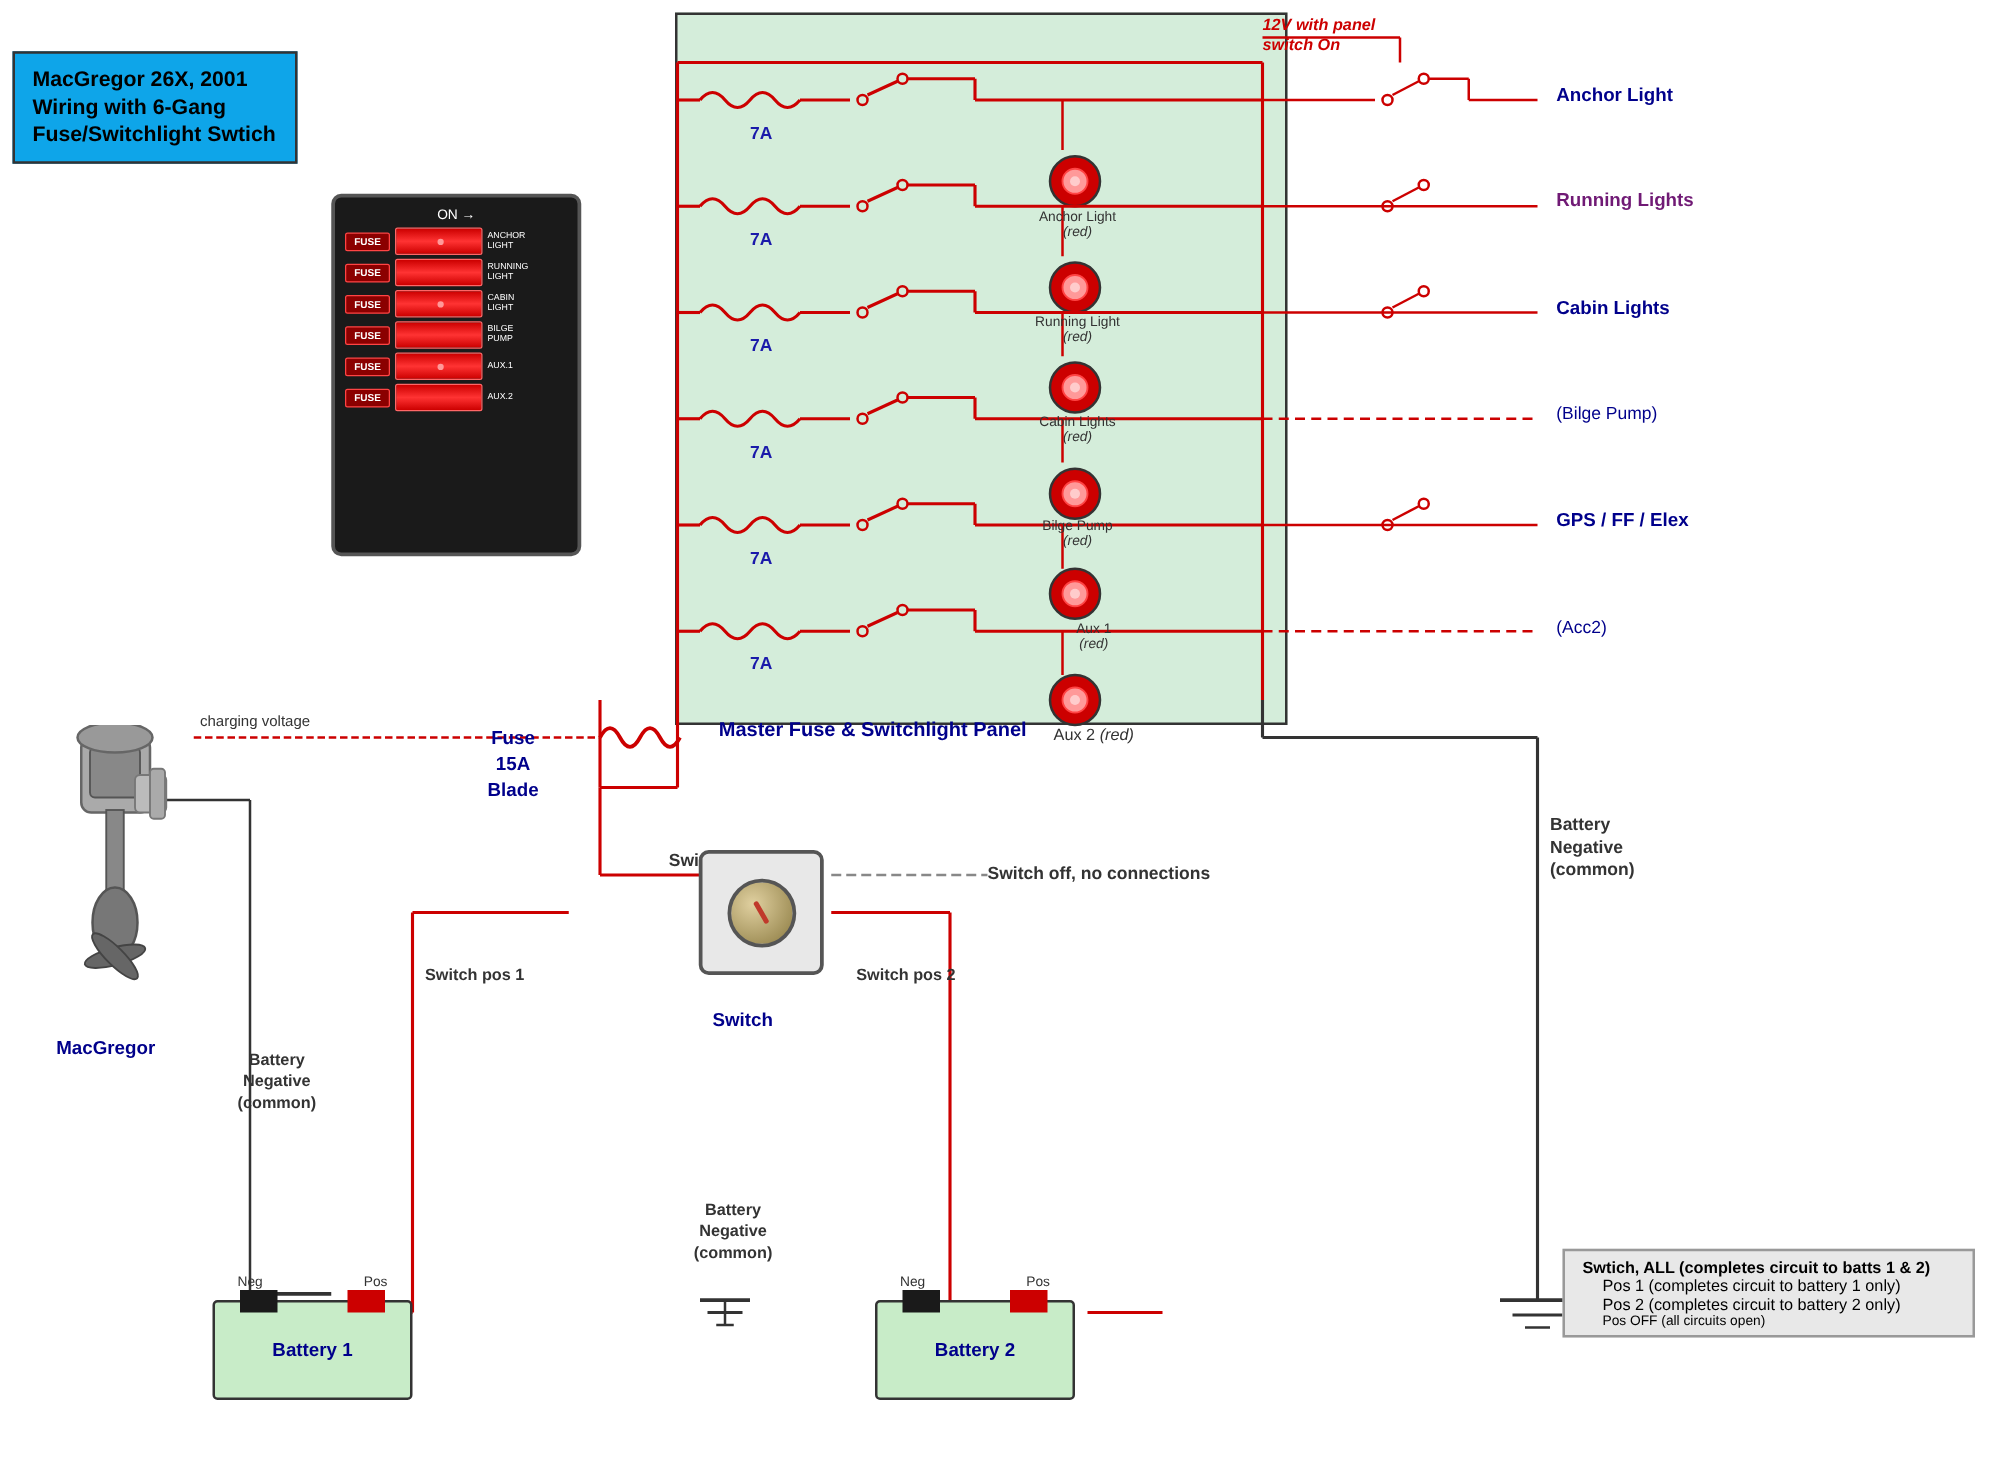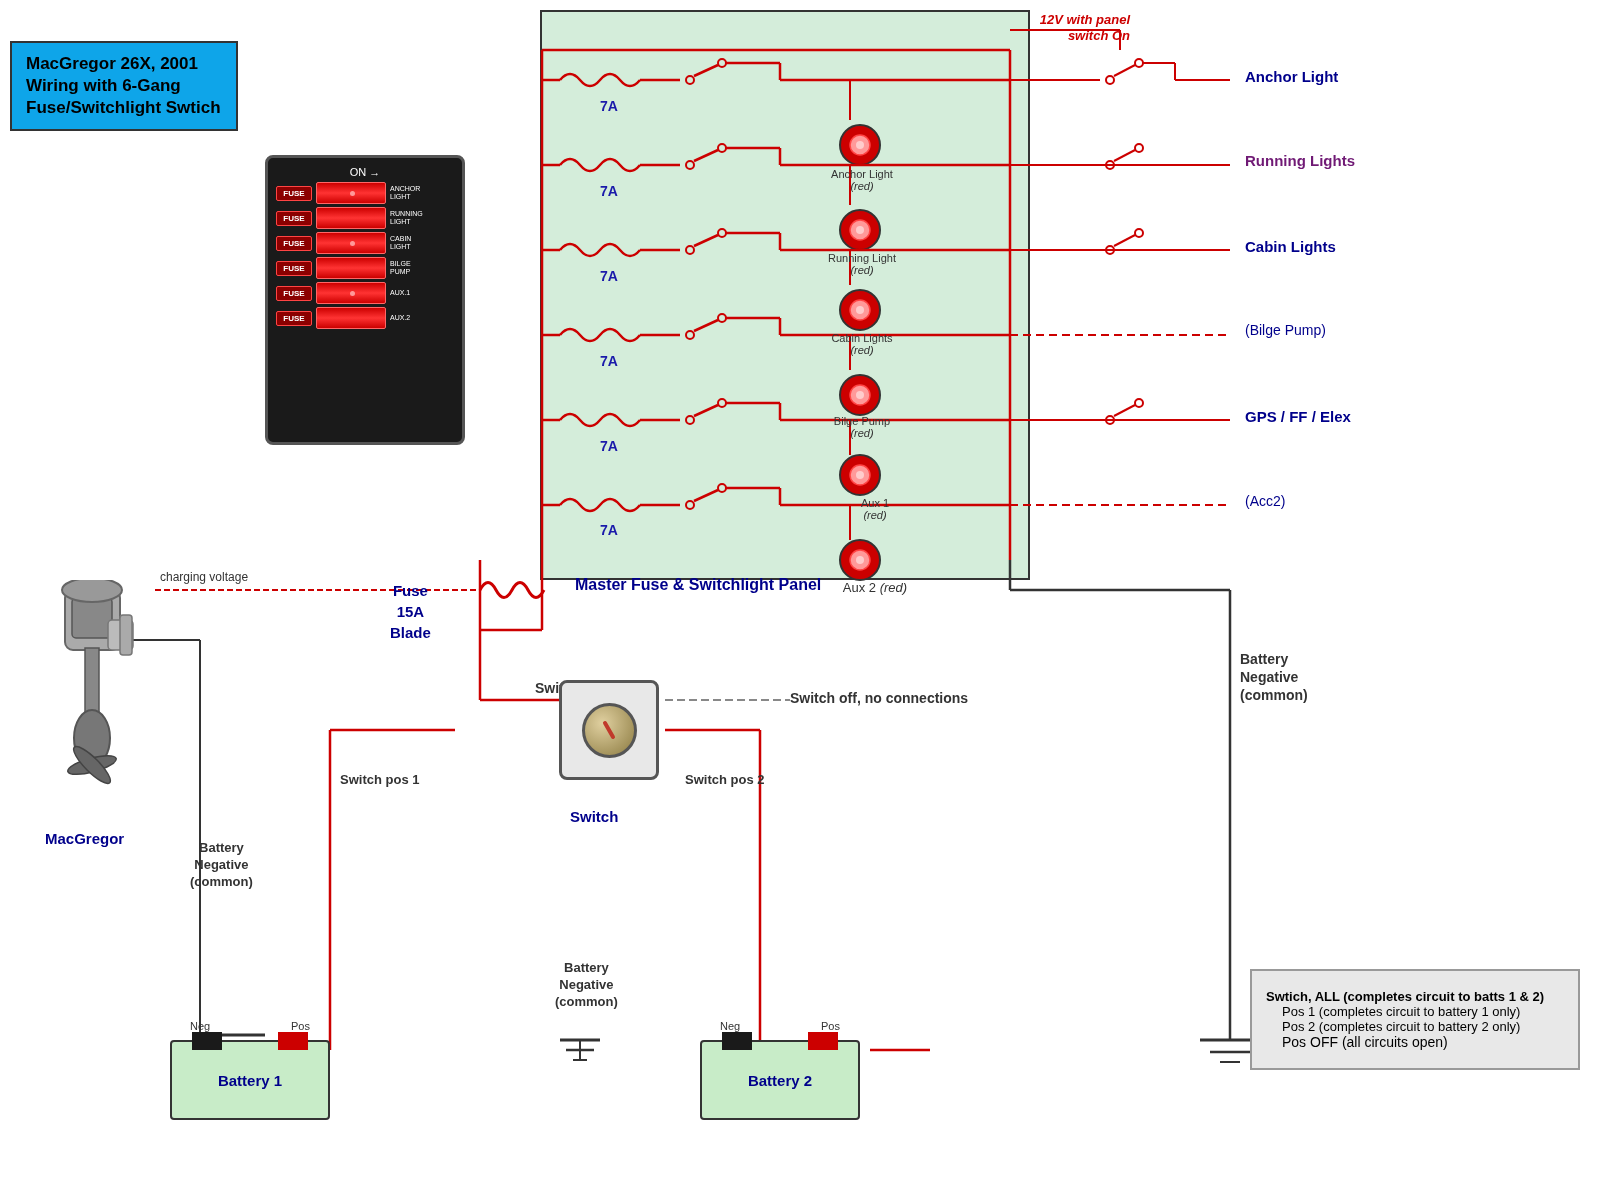--- a/index.html
+++ b/index.html
@@ -181,21 +181,21 @@
     }
 
     
     .legend-box {
       position: absolute;
       bottom: 110px;
       right: 20px;
       width: 330px;
       background: #e8e8e8;
       border: 2px solid #999;
-      padding: 18px 14px;
+      padding: 5px 14px;
       font-size: 13px;
     }
 
     
     .panel-green {
       position: absolute;
       background: #d4edda;
       border: 2px solid #333;
     }
 
@@ -428,21 +428,21 @@
   <line x1="580" y1="1060" x2="580" y2="1040" stroke="#333" stroke-width="2"></line>
 
   <line x1="560" y1="1040" x2="600" y2="1040" stroke="#333" stroke-width="3"></line>
   <line x1="566" y1="1050" x2="594" y2="1050" stroke="#333" stroke-width="2.5"></line>
   <line x1="573" y1="1060" x2="587" y2="1060" stroke="#333" stroke-width="2"></line>
 
   <line x1="665" y1="700" x2="790" y2="700" stroke="#888" stroke-width="2" stroke-dasharray="8,4"></line>
 
 </svg>
 
-<div class="label" style="left:1010px; top:12px; color:#cc0000; font-size:13px; font-style:italic; font-weight:bold; width:120px; line-height:1.2;text-align:right;">
+<div class="label" style="left:1010px; top:12px; color:#cc0000; font-size:13px; font-style:italic; font-weight:bold; width:120px; line-height:1.2;">
   <span>12V with panel switch On</span>
 </div>
 
 <div class="label" style="left:1245px; top:68px; color:#00008b; font-size:15px; font-weight:bold;">
   <span>Anchor Light</span>
 </div>
 
 <div class="label" style="left:1245px; top:152px; color:#701a75; font-size:15px; font-weight:bold;">
   <span>Running Lights</span>
 </div>
@@ -585,16 +585,16 @@
 <div class="legend-box">
   <p style="font-weight:bold; font-size:13px;">
     <span>Swtich, ALL (completes circuit to batts 1 &amp; 2)</span>
   </p>
   <p style="font-size:13px; padding-left:16px;">
     <span>Pos 1 (completes circuit to battery 1 only)</span>
   </p>
   <p style="font-size:13px; padding-left:16px;">
     <span>Pos 2 (completes circuit to battery 2 only)</span>
   </p>
-  <p style="font-size:14px; padding-left:16px;">
+  <p style="font-size:11px; padding-left:16px;">
     <span>Pos OFF (all circuits open)</span>
   </p>
 </div>
 
 </body></html>

